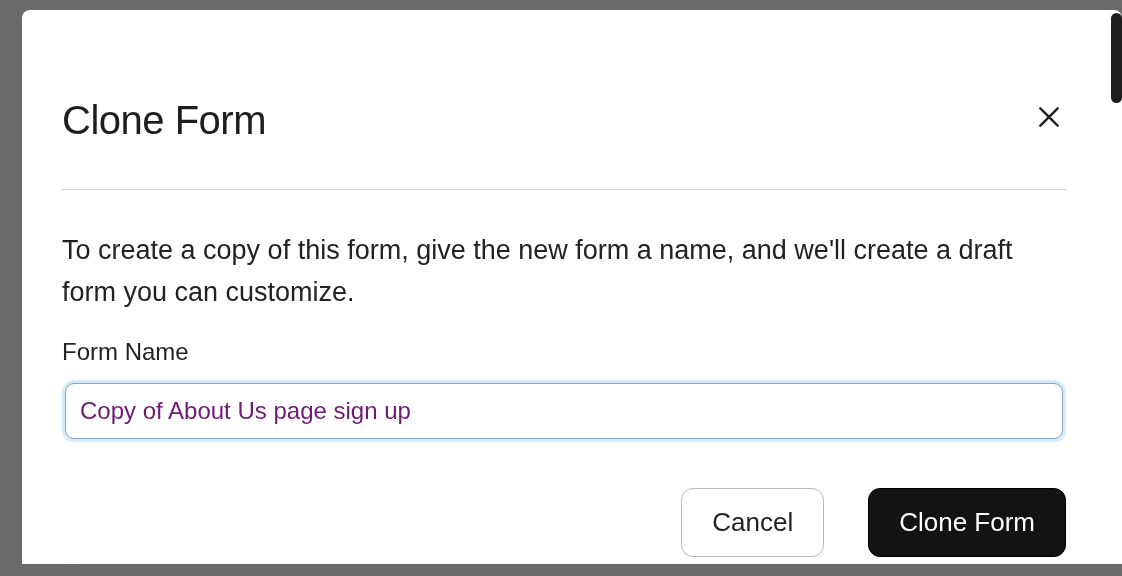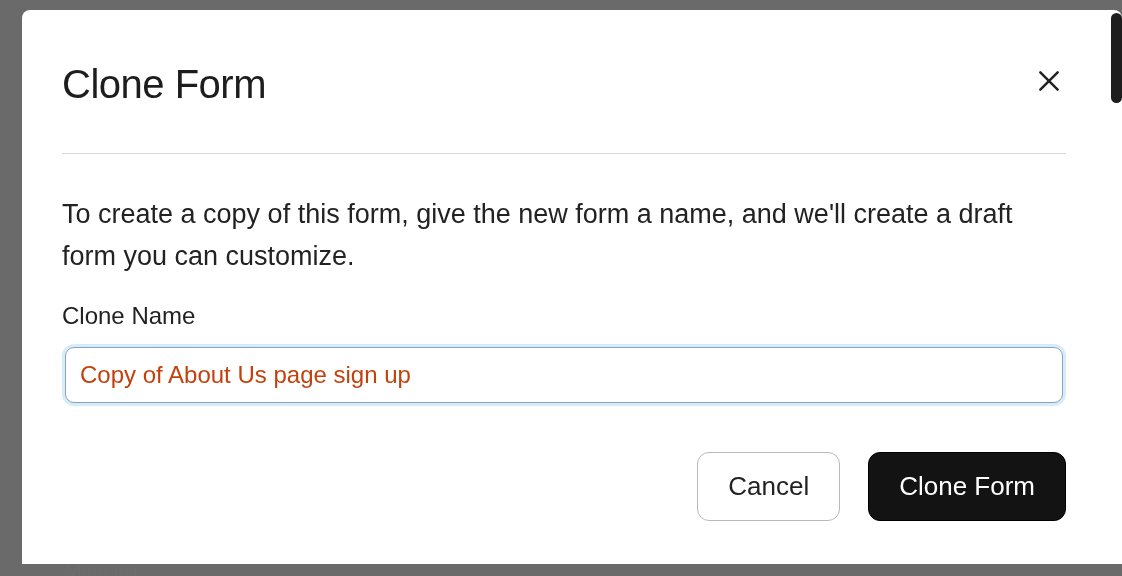--- a/index.html
+++ b/index.html
@@ -25,21 +25,21 @@
       color: #6c6c6c;
     }
 
     .modal {
       position: absolute;
       top: 10px;
       left: 22px;
       right: 0;
       background: #ffffff;
       border-radius: 8px 8px 0 0;
-      padding: 52px 56px 30px 40px;
+      padding: 88px 56px 30px 40px;
       height: 554px;
     }
 
     .modal-header {
       display: flex;
       justify-content: space-between;
       align-items: flex-start;
       padding-bottom: 46px;
       border-bottom: 1px solid #d9d9d9;
     }
@@ -92,32 +92,32 @@
     .field-wrapper {
       border-radius: 12px;
       padding: 3px;
       background: #d7ecfb;
     }
 
     .text-input {
       width: 100%;
       font-size: 24px;
       font-family: inherit;
-      color: #c2410c;
+      color: #701a75;
       padding: 13px 14px;
       border: 1px solid #8aa3b8;
       border-radius: 9px;
       outline: none;
       background: #ffffff;
     }
 
     .modal-footer {
       display: flex;
       justify-content: flex-end;
-      gap: 28px;
+      gap: 44px;
       margin-top: 46px;
     }
 
     .btn {
       font-size: 26px;
       font-family: inherit;
       font-weight: 500;
       padding: 18px 30px;
       border-radius: 12px;
       cursor: pointer;
@@ -158,21 +158,21 @@
     <button class="close-btn">
       <svg viewBox="0 0 24 24" fill="none">
         <path d="M4 4 L20 20 M20 4 L4 20" stroke-linecap="round"></path>
       </svg>
     </button>
   </div>
 
   <div class="modal-body">
     <p class="description">To create a copy of this form, give the new form a name, and we'll create a draft form you can customize.</p>
 
-    <label class="field-label">Clone Name</label>
+    <label class="field-label">Form Name</label>
     <div class="field-wrapper">
       <input type="text" class="text-input" value="Copy of About Us page sign up" style="">
     </div>
   </div>
 
   <div class="modal-footer">
     <button class="btn btn-secondary">Cancel</button>
     <button class="btn btn-primary">Clone Form</button>
   </div>
 

